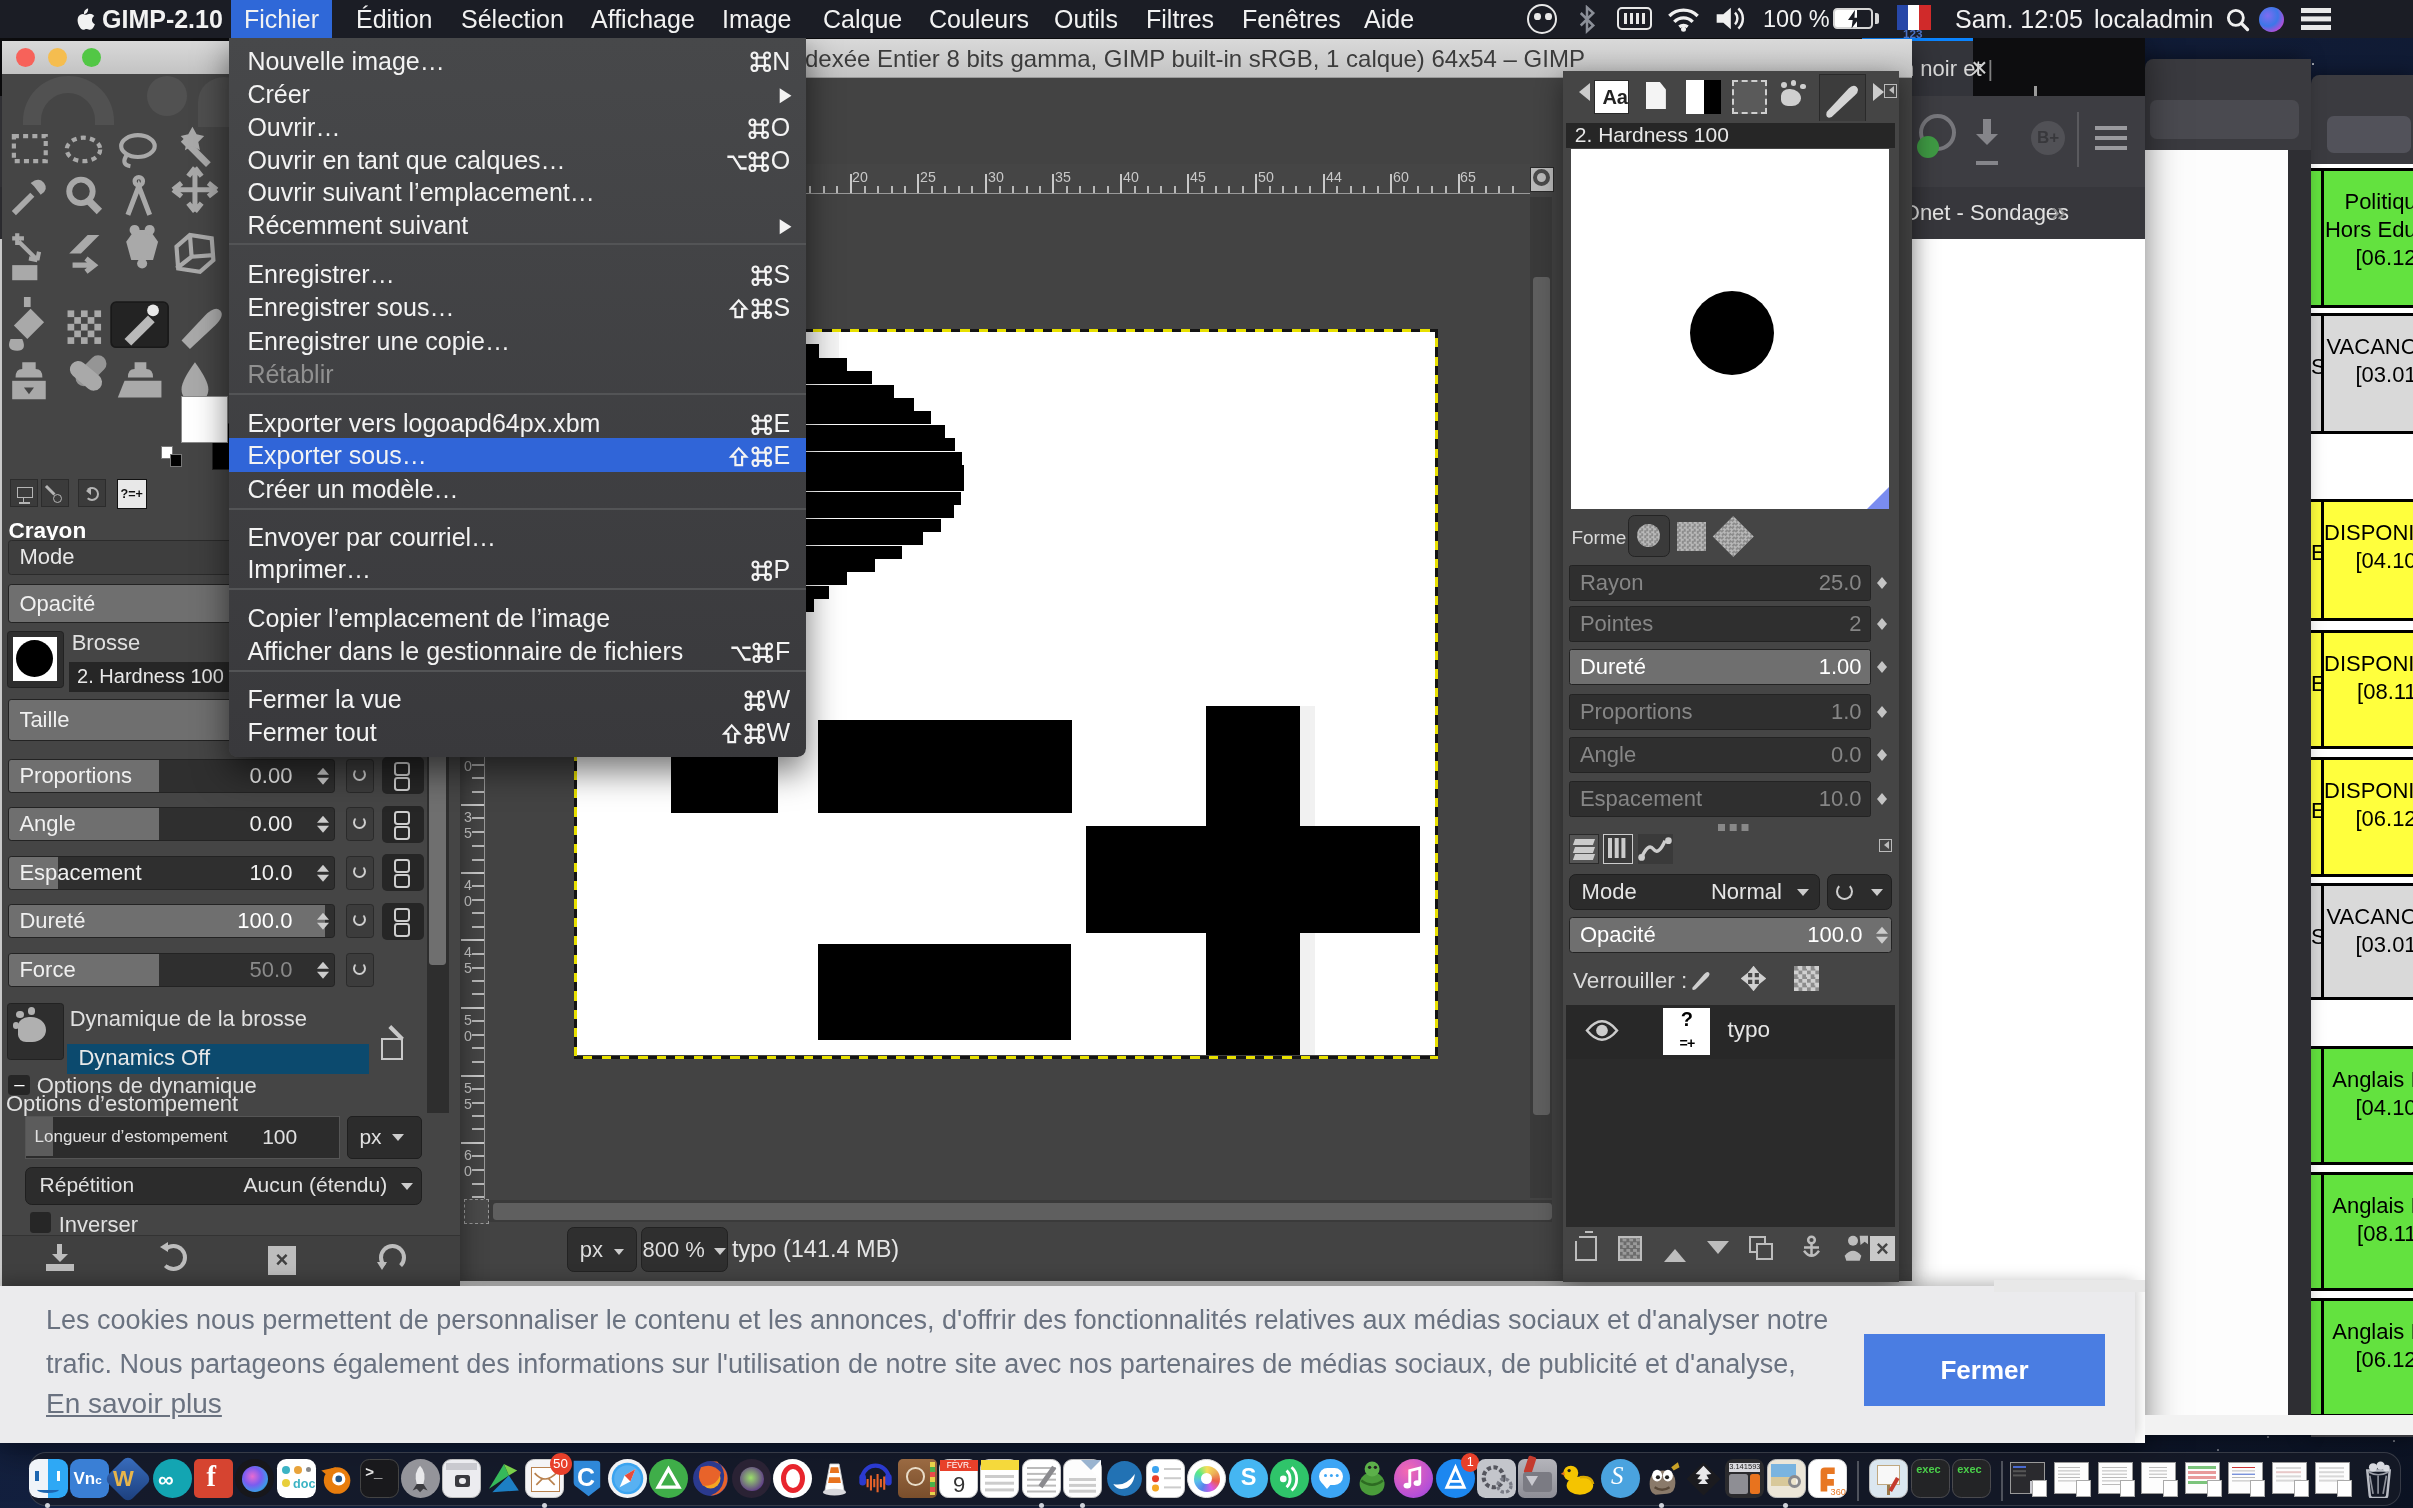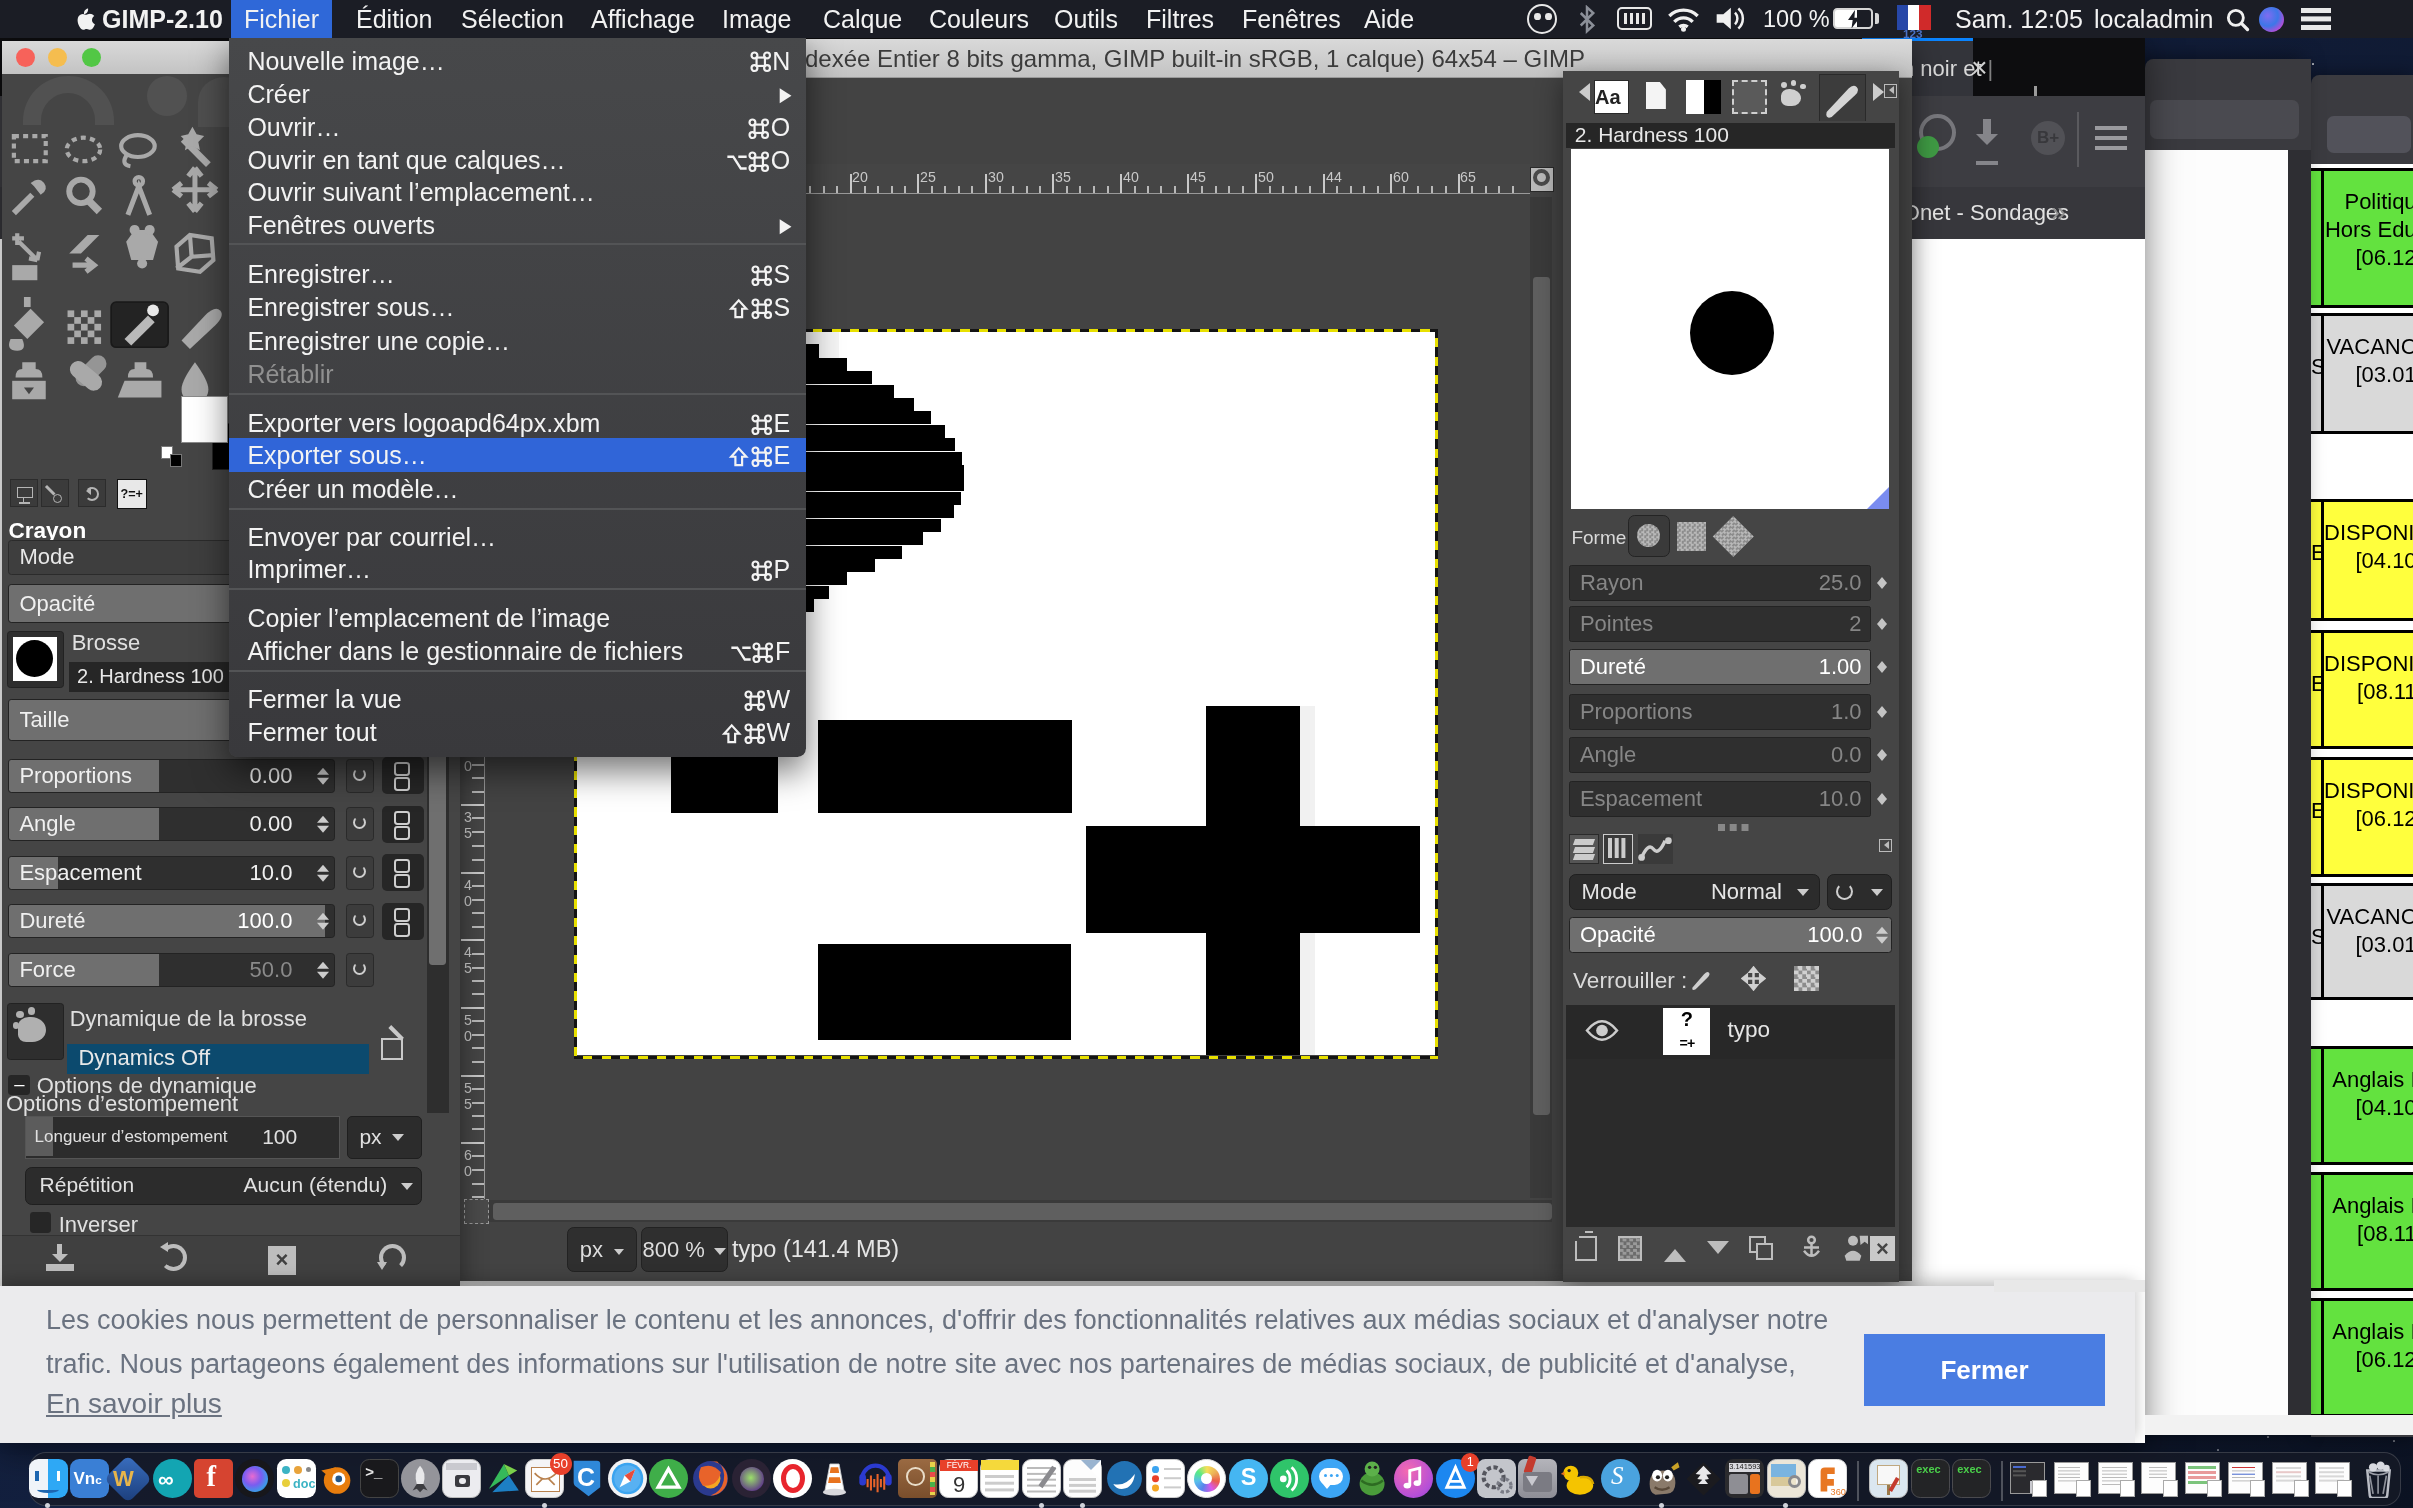--- a/index.html
+++ b/index.html
@@ -341,21 +341,21 @@
   <div class="abs" style="left:182px;top:1188px;width:87px;height:45px;background:#2f2f2f;border:0.8px solid #222;border-radius:6.7px;color:#ddd;font-size:22px;text-align:center;line-height:44px;">800 % <i class="td" style="display:inline-block;margin-left:3.4px;margin-bottom:2.5px;"></i></div>
   <div class="abs" style="left:273px;top:1188px;color:#e5e5e5;font-size:23.5px;line-height:45px;">typo (141.4 MB)</div>
 </div>
 
 <div id="brushpanel" class="abs" style="left:1563px;top:71px;width:336px;height:1211px;background:#454545;box-shadow:0 6.7px 25px rgba(0,0,0,.45);overflow:hidden;">
 
   <div class="abs" style="left:0;top:0;width:336px;height:50px;background:#454545;"></div>
   <div class="abs" style="left:6.7px;top:11.7px;width:11.7px;height:20px;">
       <i style="display:block;width:0;height:0;border:9.2px solid transparent;border-right:11px solid #ccc;"></i>
     </div>
-  <div class="abs" style="left:31px;top:9.2px;width:35px;height:34px;background:#fff;border:1.7px solid #2a2a2a;color:#222;font-size:20px;font-weight:bold;text-align:left;line-height:32px;">Aa</div>
+  <div class="abs" style="left:31px;top:9.2px;width:35px;height:34px;background:#fff;border:1.7px solid #2a2a2a;color:#222;font-size:20px;font-weight:bold;text-align:right;line-height:32px;">Aa</div>
   <div class="abs" style="left:77px;top:9.2px;width:35px;height:34px;background:#454545;">
       <div class="abs" style="left:5.9px;top:1.7px;width:20px;height:27px;background:#f4f4f4;clip-path:polygon(0 0,70% 0,100% 28%,100% 100%,0 100%);"></div>
     </div>
   <div class="abs" style="left:123px;top:9.2px;width:35px;height:34px;background:#fff;">
       <div class="abs" style="left:17.6px;top:0;width:17.6px;height:34px;background:#000;"></div>
     </div>
   <div class="abs" style="left:169px;top:9.2px;width:35px;height:34px;background:#5a5a5a;border:2.5px dashed #cfcfcf;"></div>
   <div class="abs" style="left:215px;top:9.2px;width:35px;height:34px;">
       <div class="abs" style="left:3.4px;top:8.4px;width:20px;height:17px;background:#cfcfcf;border-radius:40% 55% 45% 35%;"></div>
       <div class="abs" style="left:3.4px;top:1.7px;width:5.9px;height:5.9px;background:#cfcfcf;border-radius:50%;"></div>
@@ -766,21 +766,21 @@
           <use href="#opt"></use>
         </svg><svg class="k" viewBox="0 0 28 28" width="23.5" height="23.5">
           <use href="#cmd"></use>
         </svg>O</span>
     </div>
   <div class="mi" style="top:138px;">
       <span>Ouvrir suivant l’emplacement…</span>
       <span></span>
     </div>
   <div class="mi" style="top:171px;">
-      <span>Fenêtres ouverts</span>
+      <span>Récemment suivant</span>
       <span class="sc"><svg class="k" style="margin-right:-5px;" viewBox="0 0 28 28" width="23.5" height="23.5">
           <use href="#tri"></use>
         </svg></span>
     </div>
   <div class="sep" style="top:206px;"></div>
   <div class="mi" style="top:220px;">
       <span>Enregistrer…</span>
       <span class="sc"><svg class="k" viewBox="0 0 28 28" width="23.5" height="23.5">
           <use href="#cmd"></use>
         </svg>S</span>

